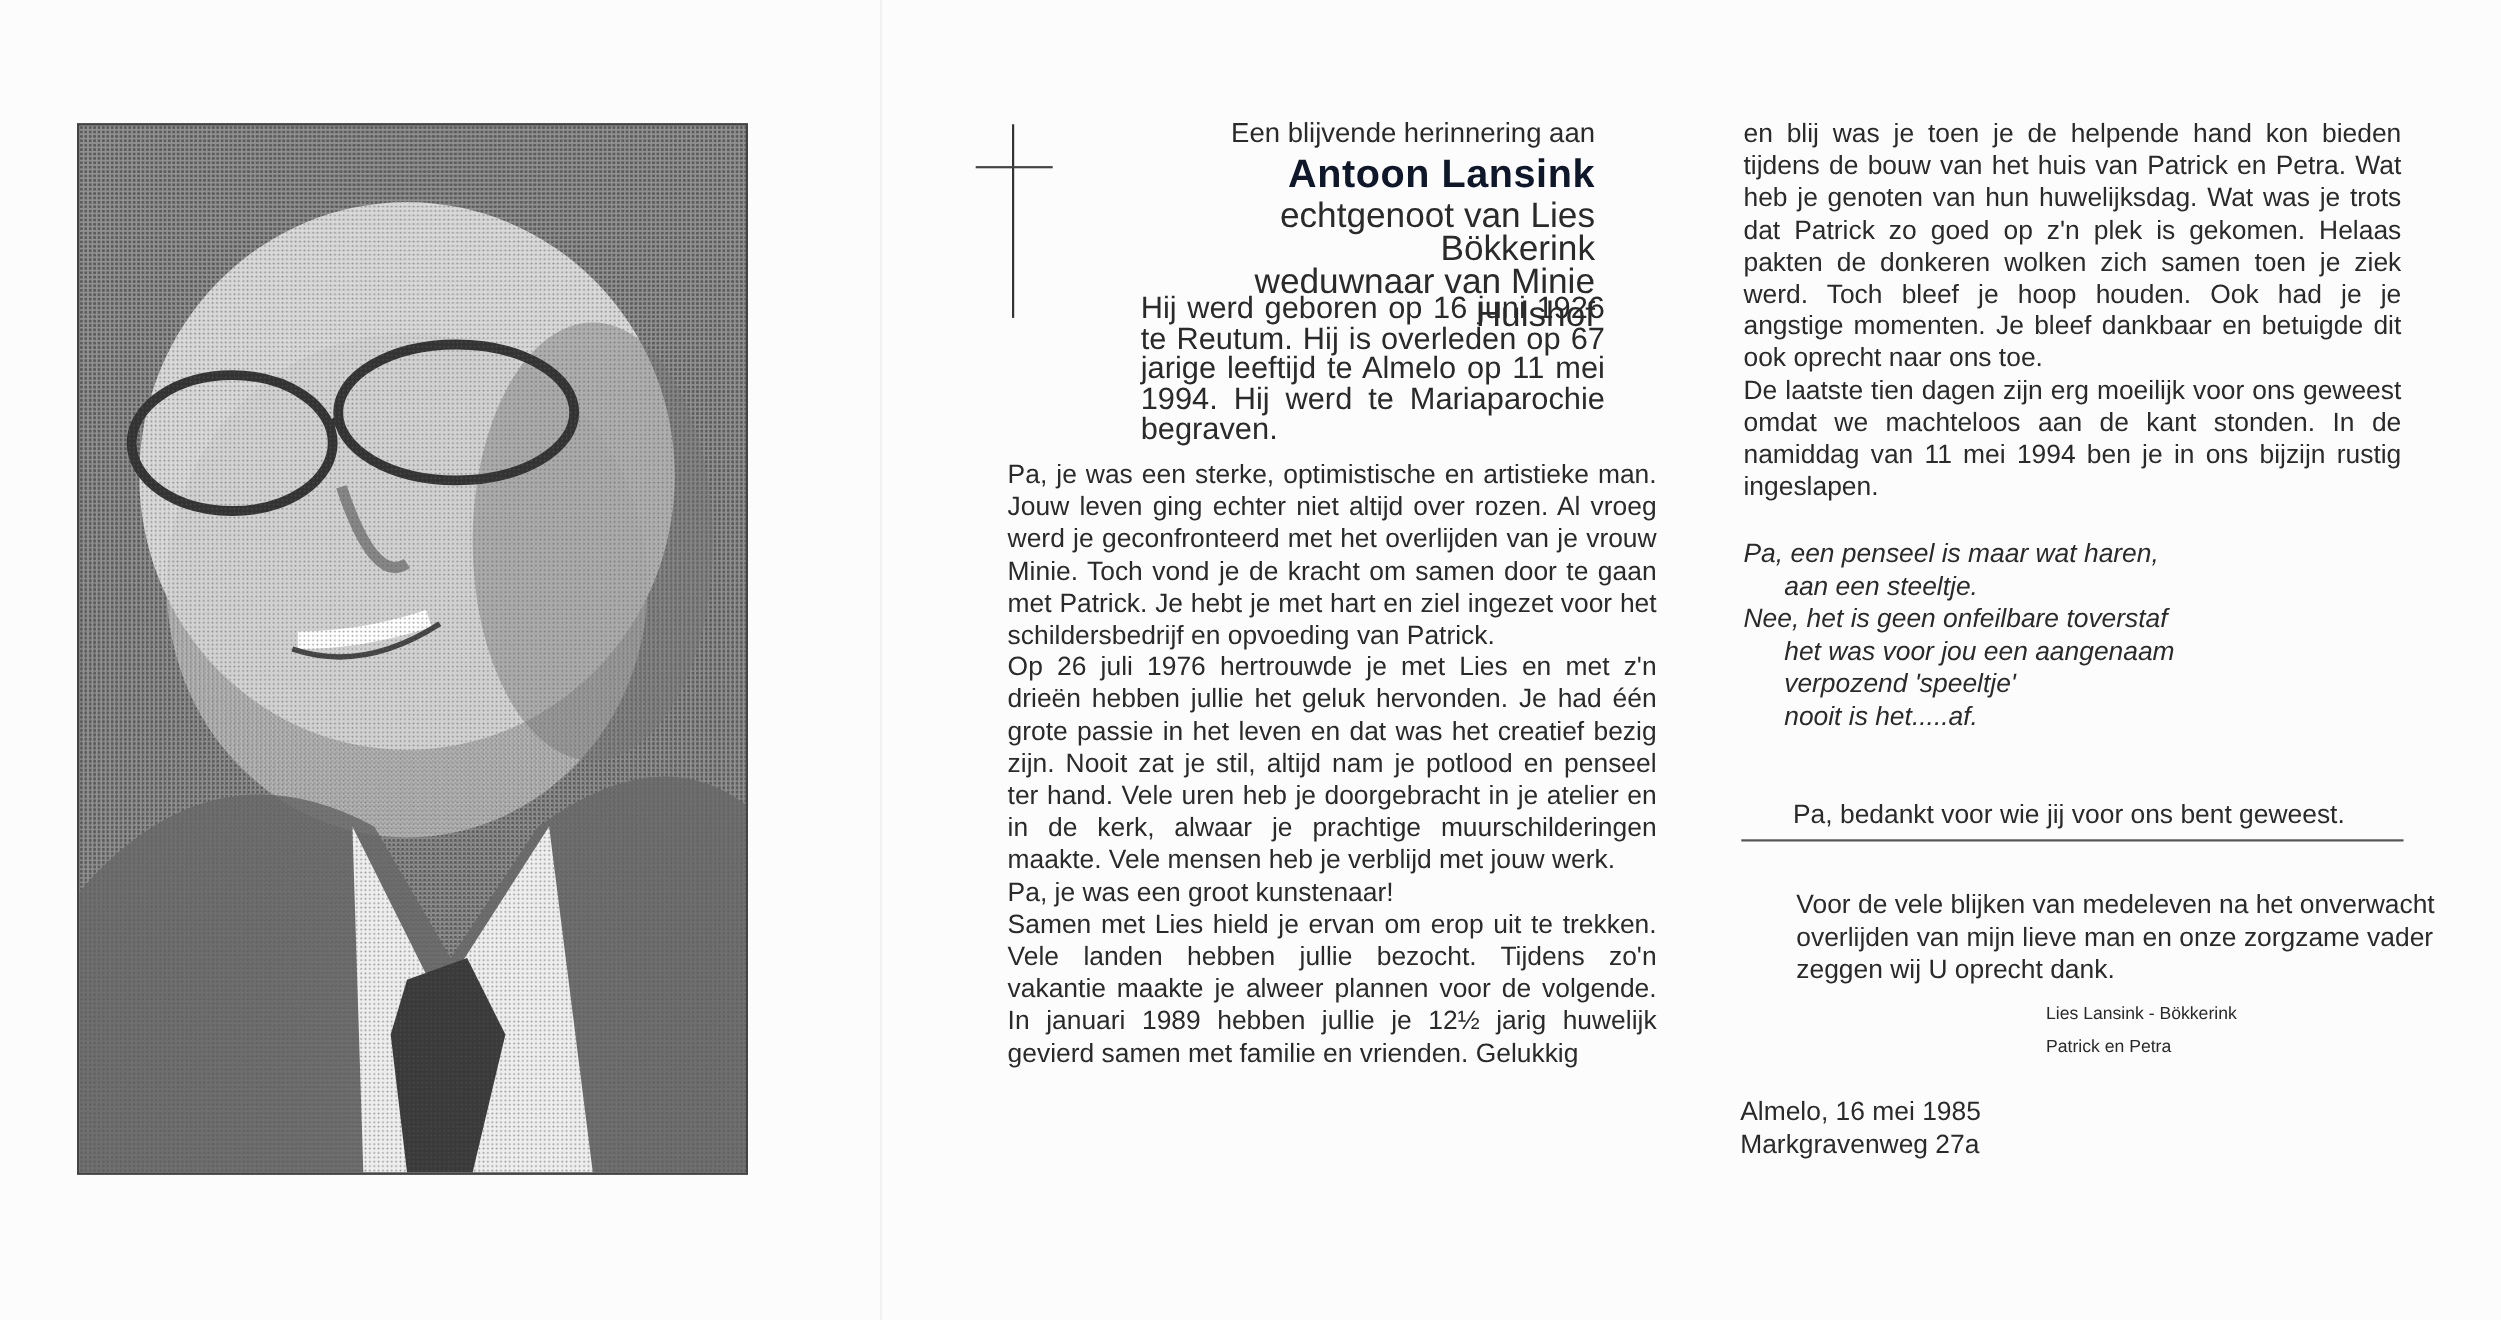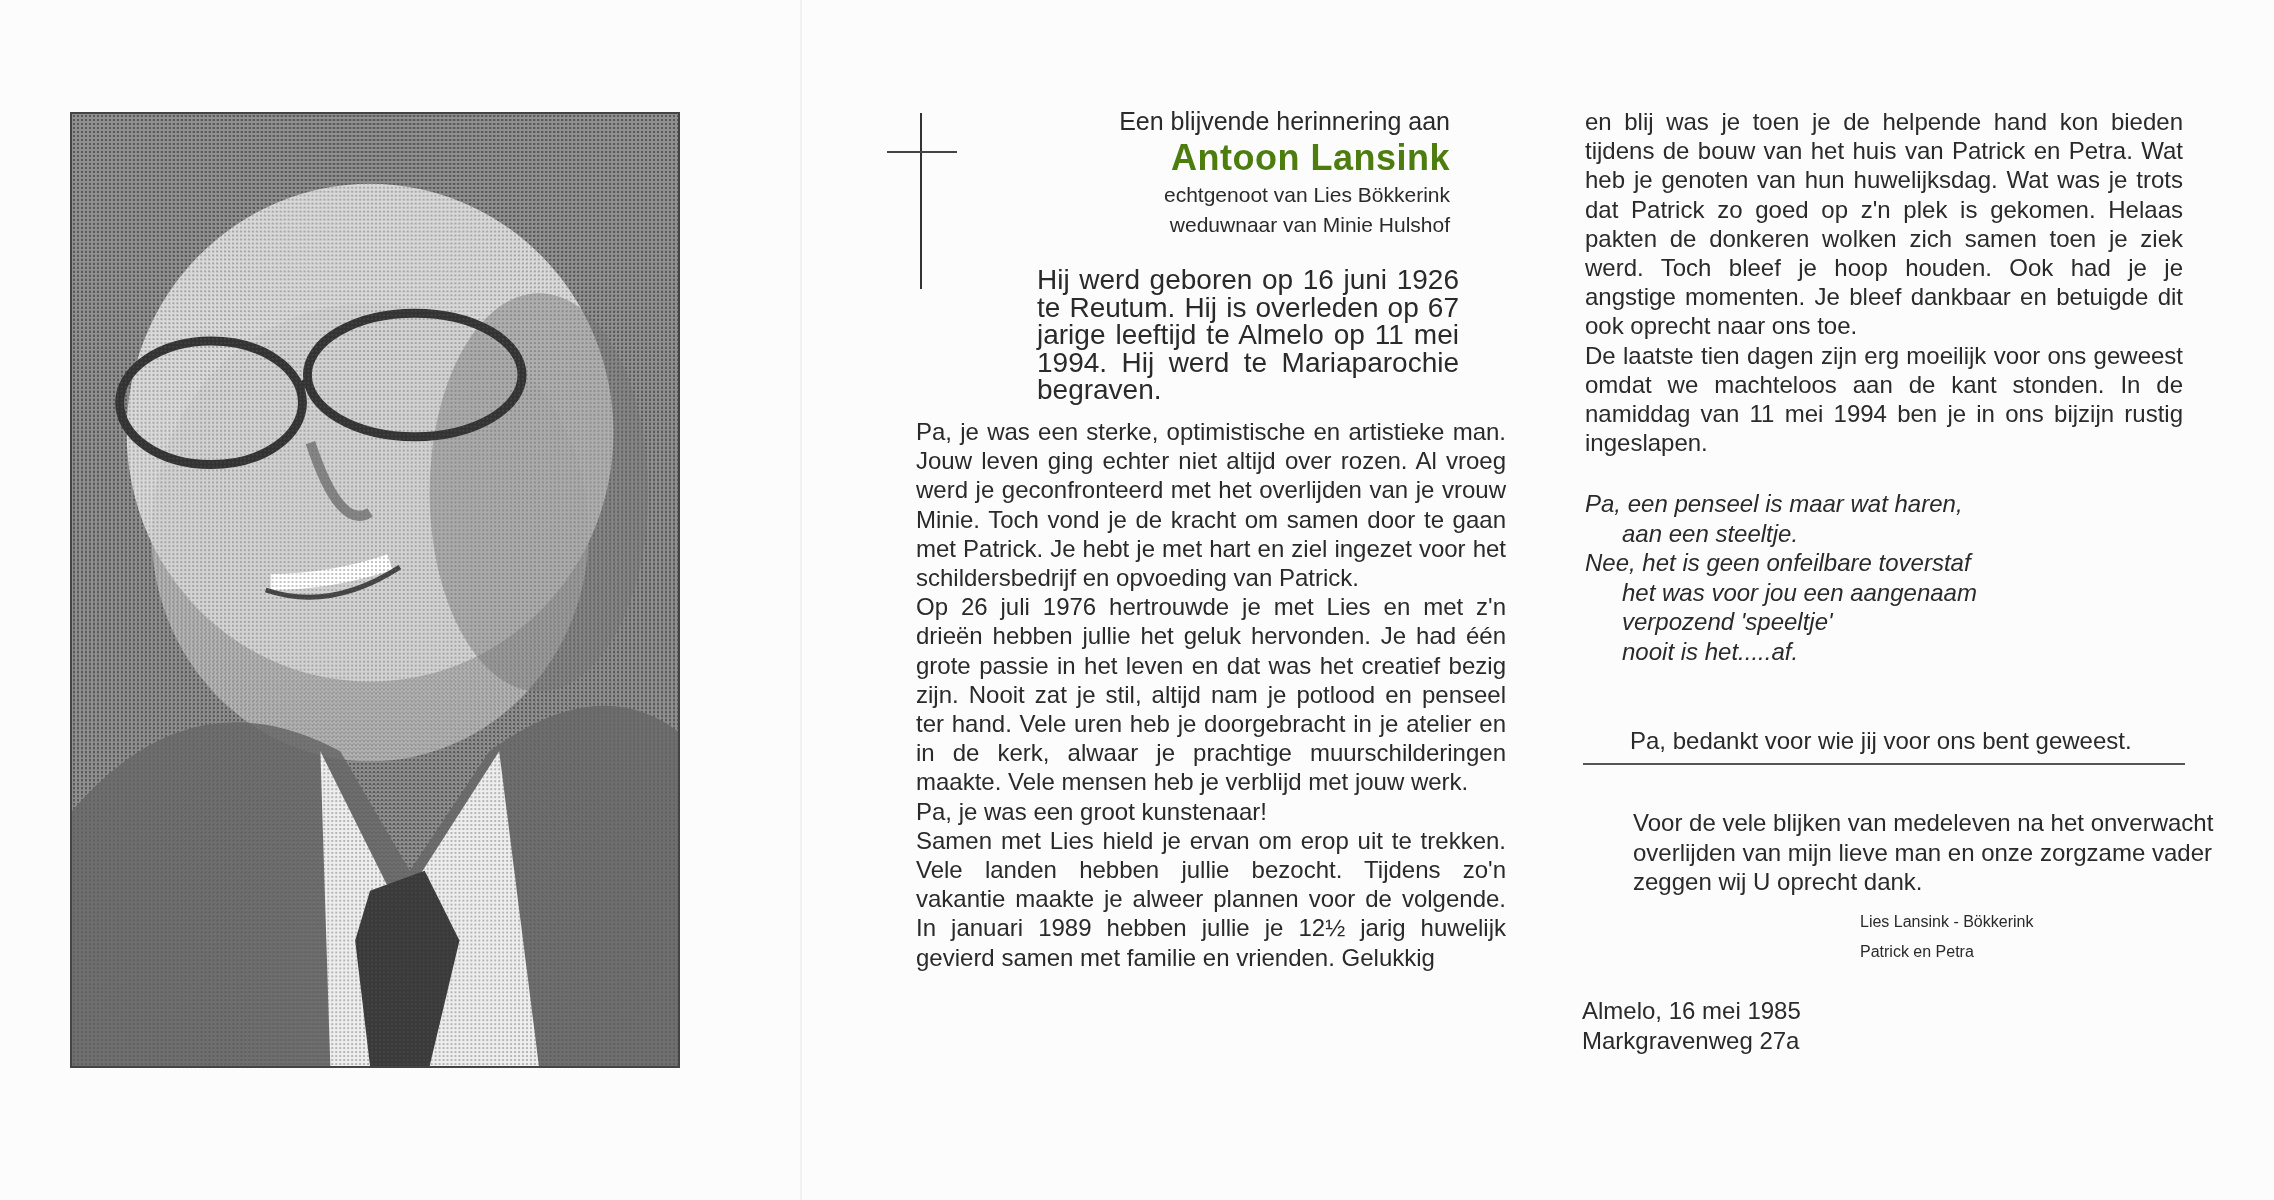--- a/index.html
+++ b/index.html
@@ -10,22 +10,22 @@
   .photo { position:absolute; left:70px; top:112px; width:610px; height:956px; border:2px solid #444;
            box-sizing:border-box; overflow:hidden;
            background-color:#8a8a8a;
            background-image: radial-gradient(circle, #3a3a3a 1.1px, transparent 1.3px);
            background-size:4px 4px; }
   .photo svg { position:absolute; inset:0; width:100%; height:100%; }
   .cross-v { position:absolute; left:920px; top:113px; width:2px; height:176px; background:#333; }
   .cross-h { position:absolute; left:887px; top:151px; width:70px; height:2px; background:#444; }
   .header { position:absolute; left:1030px; top:106px; width:420px; text-align:right; }
   .header .pre { font-size:25px; line-height:30px; }
-  .header .name { font-size:36px; font-weight:bold; line-height:44px; color:#4d7c0f; letter-spacing:0.5px; }
-  .header .sub { font-size:21px; line-height:30px; }
+  .header .name { font-size:36px; font-weight:bold; line-height:44px; color:#0f172a; letter-spacing:0.5px; }
+  .header .sub { font-size:32px; line-height:30px; }
   .birth { position:absolute; left:1037px; top:266px; width:422px; font-size:28px; line-height:27.5px; text-align:justify; }
   .col2 { position:absolute; left:916px; top:417px; width:590px; font-size:24px; line-height:29.2px; }
   .col2 p, .col3 p { margin:0; text-align:justify; text-align-last:left; }
   .col3 { position:absolute; left:1585px; top:107px; width:598px; font-size:24px; line-height:29.2px; }
   .poem { position:absolute; left:1585px; top:489px; width:600px; font-size:24px; line-height:29.5px; font-style:italic; }
   .poem .in { padding-left:37px; }
   .thanks-line { position:absolute; left:1585px; top:726px; font-size:24px; line-height:30px;margin-left:45px; }
   .divider { position:absolute; left:1583px; top:763px; width:602px; height:2px; background:#555; }
   .ack { position:absolute; left:1585px; top:784px; width:585px; font-size:24px; line-height:29.5px;margin-left:48px; }
   .sign { position:absolute; left:1860px; top:907px; font-size:16px; line-height:29.5px; }

